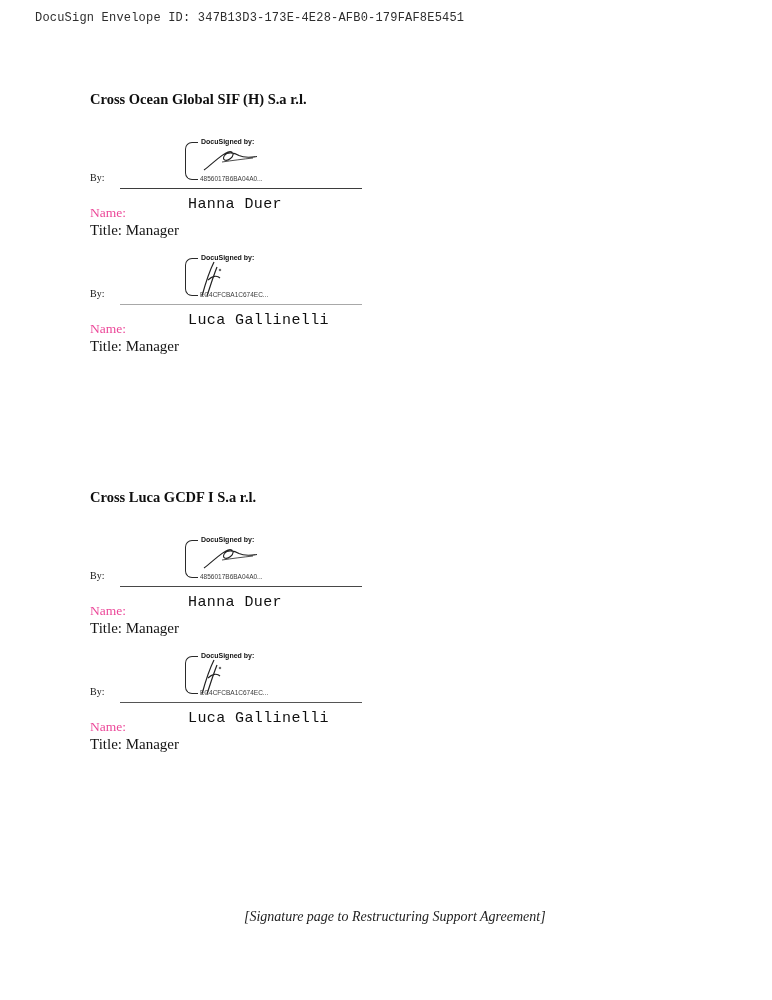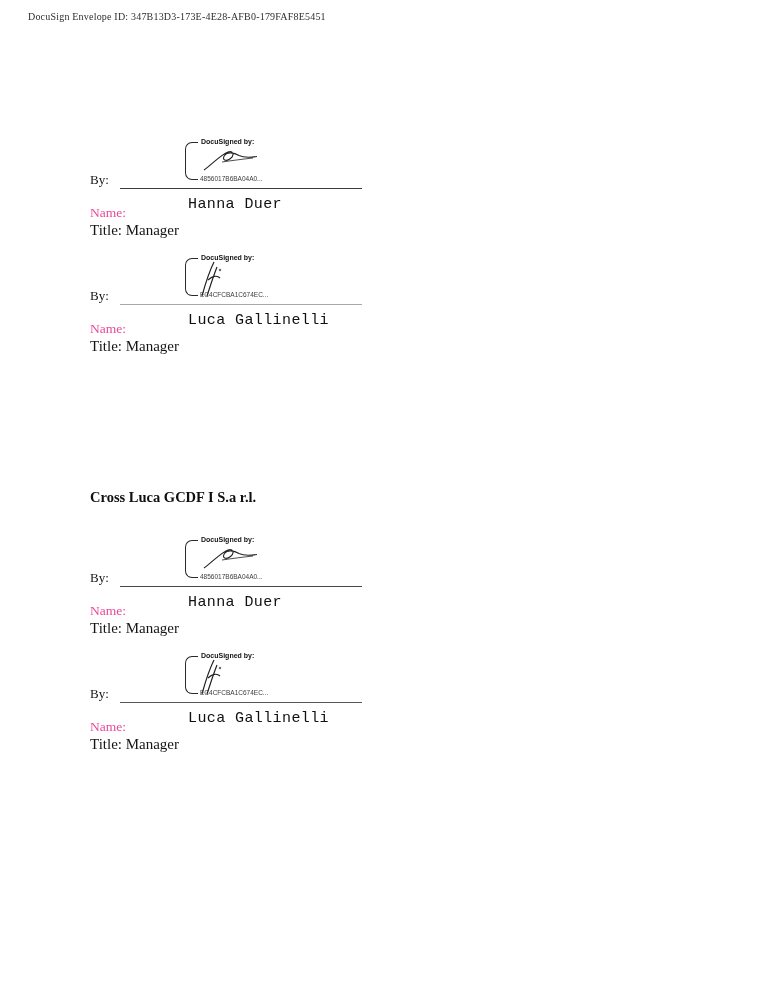--- a/index.html
+++ b/index.html
@@ -8,24 +8,24 @@
     position: relative;
     width: 772px;
     height: 1000px;
     background: #ffffff;
     font-family: "Liberation Serif", serif;
     color: #1a1a1a;
     overflow: hidden;
   }
   .env-line {
     position: absolute;
-    left: 28px;
+    left: 35px;
     top: 11px;
-    font-family: Liberation Serif, serif;
-    font-size: 10px;
+    font-family: Liberation Mono, monospace;
+    font-size: 12px;
     color: #2e2e2e;
     letter-spacing: 0.2px;
     white-space: nowrap;
   }
   .company-heading {
     position: absolute;
     left: 90px;
     font-family: "Liberation Serif", serif;
     font-weight: bold;
     font-size: 14.5px;
@@ -90,21 +90,21 @@
     top: 38px;
     font-family: "Liberation Sans", sans-serif;
     font-size: 6.5px;
     color: #3a3a3a;
     white-space: nowrap;
   }
   .by-label {
     position: absolute;
     left: 0;
     top: 35px;
-    font-size: 13px;
+    font-size: 10px;
     color: #151515;
   }
   .sig-line {
     position: absolute;
     left: 30px;
     width: 242px;
     top: 51px;
     border-bottom: 1.2px solid #3d3d3d;
   }
   .blk-b .sig-line { border-bottom-color: #a8a8a8; }
@@ -146,20 +146,21 @@
   }
   svg path, svg circle { stroke: #222; fill: none; }
 </style>
 </head>
 <body>
 
 <div class="page">
 
   <div class="env-line">DocuSign Envelope ID: 347B13D3-173E-4E28-AFB0-179FAF8E5451</div>
 
+  <div class="company-heading heading-1">Cross Ocean Global SIF (H) S.a r.l.</div>
 
   <div class="sig-block blk-a">
     <div class="stamp">
       <div class="bracket"></div>
       <div class="ds-label">DocuSigned by:</div>
       <svg class="sig-svg-hanna" width="62" height="26" viewBox="0 0 62 26">
         <path d="M4 23 C12 17 22 7 28 5 C33 3.5 35 8 30.5 11.5 C26 15 21.5 13 24.5 8.5 C27 4.5 34 5.5 39 8.5 C43 10.5 50 10.5 57 9.5" stroke-width="1.1"></path>
         <path d="M22 15 C32 13.5 44 12 53 11" stroke-width="0.8"></path>
       </svg>
       <div class="ds-id">4856017B6BA04A0...</div>
@@ -221,14 +222,15 @@
       </svg>
       <div class="ds-id">EC4CFCBA1C674EC...</div>
     </div>
     <div class="by-label">By:</div>
     <div class="sig-line"></div>
     <div class="signer-name">Luca Gallinelli</div>
     <div class="name-label">Name:</div>
     <div class="title-line"><span>Title:</span> <span>Manager</span></div>
   </div>
 
+  <div class="footer-note">[Signature page to Restructuring Support Agreement]</div>
 
 </div>
 
 </body></html>

